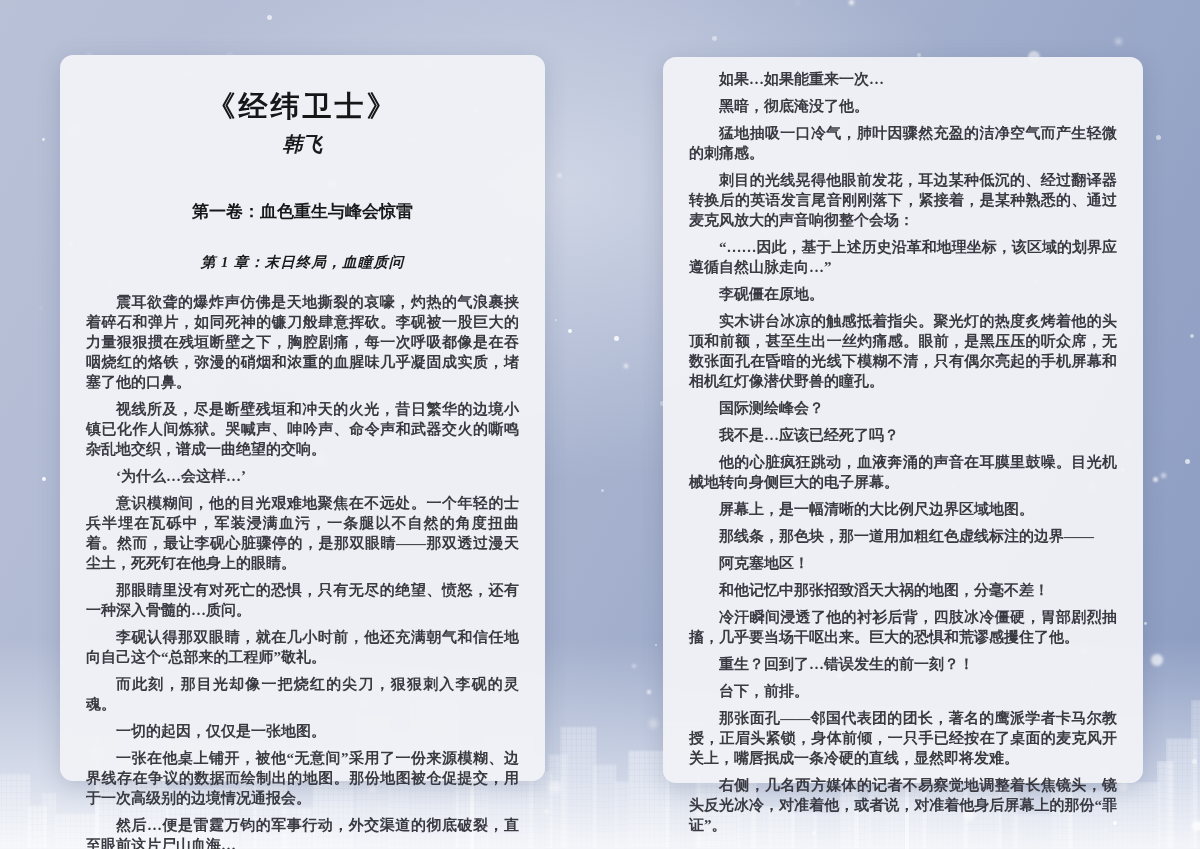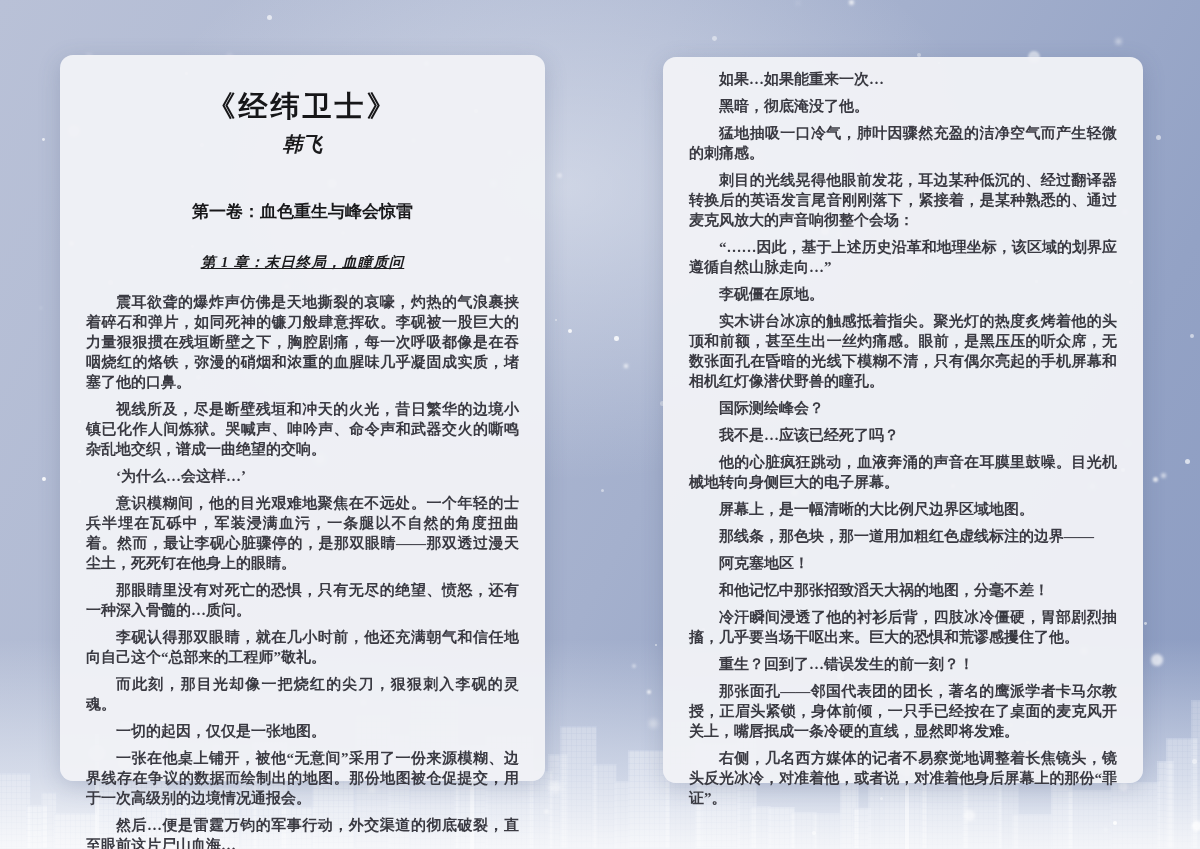--- a/index.html
+++ b/index.html
@@ -53,21 +53,21 @@
   }
   .volume-heading{
     margin:42px 0 0 0;text-align:center;
     font-size:17px;font-weight:bold;color:#18181a;
     font-family:"Liberation Sans","DejaVu Sans",sans-serif;
   }
   .chapter-heading{
     text-align:center;font-size:14.5px;font-weight:bold;font-style:italic;color:#1c1c1e;
     letter-spacing:1px;
   }
-  .chapter-heading.ch1{margin:30px 0 20px 0;text-decoration:underline;}
+  .chapter-heading.ch1{margin:30px 0 20px 0;}
   .chapter-heading.ch2{margin:26px 0 30px 0;}
   .body-text p{
     margin:0 0 7px 0;
     font-size:15px;line-height:20px;
     text-indent:2em;text-align:justify;font-weight:bold;
   }
 </style>
 </head>
 <body>
 
@@ -293,17 +293,18 @@
         <p>实木讲台冰凉的触感抵着指尖。聚光灯的热度炙烤着他的头顶和前额，甚至生出一丝灼痛感。眼前，是黑压压的听众席，无数张面孔在昏暗的光线下模糊不清，只有偶尔亮起的手机屏幕和相机红灯像潜伏野兽的瞳孔。</p>
         <p>国际测绘峰会？</p>
         <p>我不是…应该已经死了吗？</p>
         <p>他的心脏疯狂跳动，血液奔涌的声音在耳膜里鼓噪。目光机械地转向身侧巨大的电子屏幕。</p>
         <p>屏幕上，是一幅清晰的大比例尺边界区域地图。</p>
         <p>那线条，那色块，那一道用加粗红色虚线标注的边界——</p>
         <p>阿克塞地区！</p>
         <p>和他记忆中那张招致滔天大祸的地图，分毫不差！</p>
         <p>冷汗瞬间浸透了他的衬衫后背，四肢冰冷僵硬，胃部剧烈抽搐，几乎要当场干呕出来。巨大的恐惧和荒谬感攫住了他。</p>
         <p>重生？回到了…错误发生的前一刻？！</p>
+        <p>台下，前排。</p>
         <p>那张面孔——邻国代表团的团长，著名的鹰派学者卡马尔教授，正眉头紧锁，身体前倾，一只手已经按在了桌面的麦克风开关上，嘴唇抿成一条冷硬的直线，显然即将发难。</p>
         <p>右侧，几名西方媒体的记者不易察觉地调整着长焦镜头，镜头反光冰冷，对准着他，或者说，对准着他身后屏幕上的那份“罪证”。</p>
       </div>
   </div>
 </div>
 
 </body></html>

